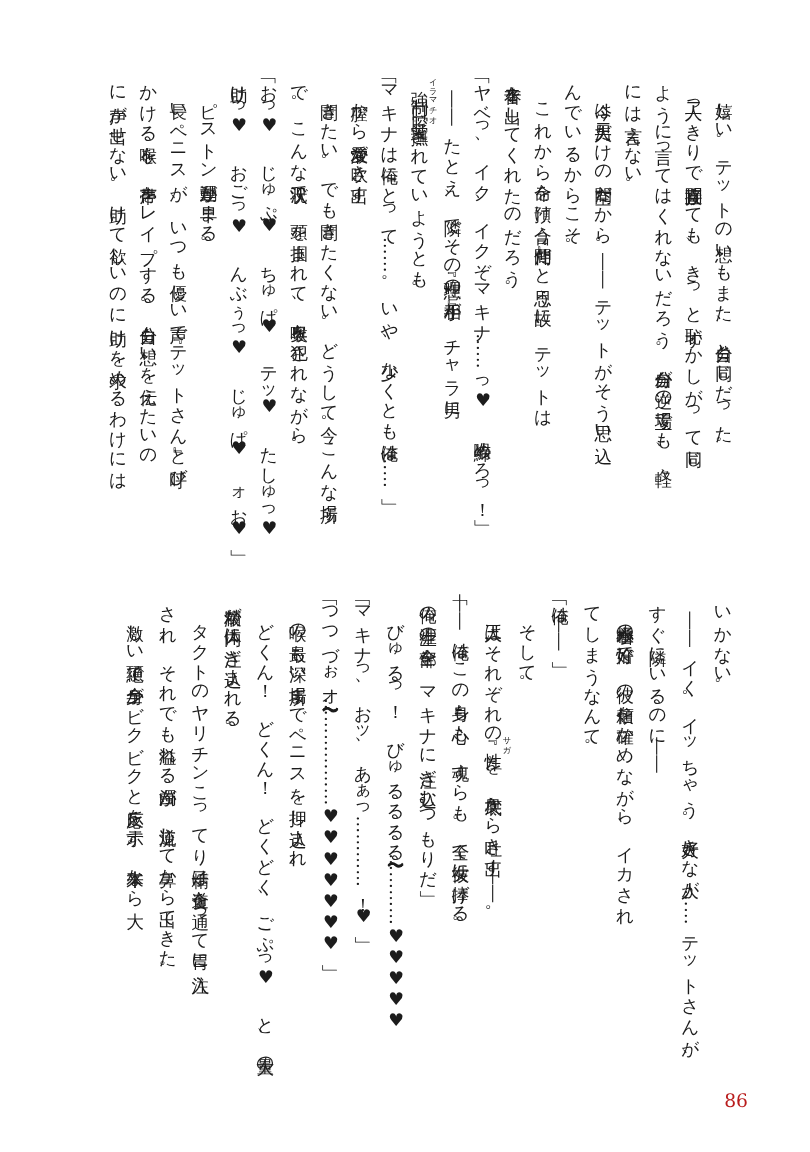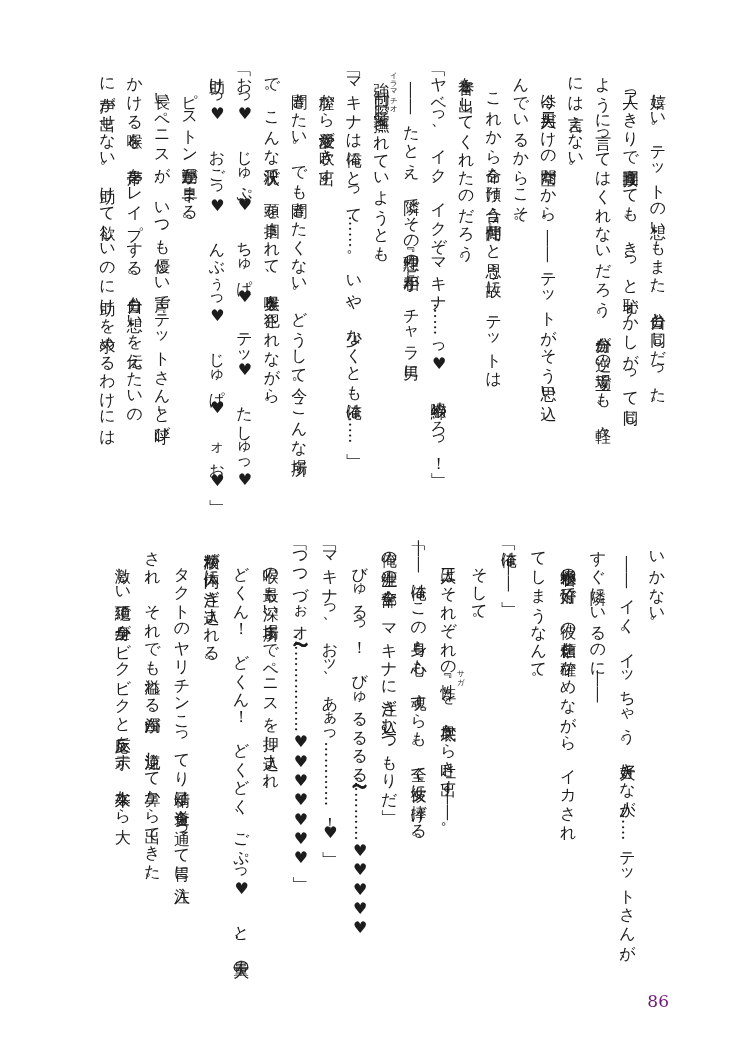--- a/index.html
+++ b/index.html
@@ -43,24 +43,24 @@
   ruby {
     ruby-position: over;
   }
   rt {
     font-size: 7.5px;
     letter-spacing: 0;
     text-align: center;
   }
   .page-number {
     position: absolute;
-    right: 67px;
+    right: 56px;
     bottom: 36px;
     font-size: 17px;
-    color: #701a75;
+    color: #b91c1c;
     font-family: "DejaVu Serif", "Liberation Serif", serif;
     margin-left: 20px;
   }
 </style>
 </head>
 <body>
 
 <div class="page">
   <div class="text-block block-top">
       <div class="line indent">嬉しい。テットの想いもまた、自分と同じだった。</div>

